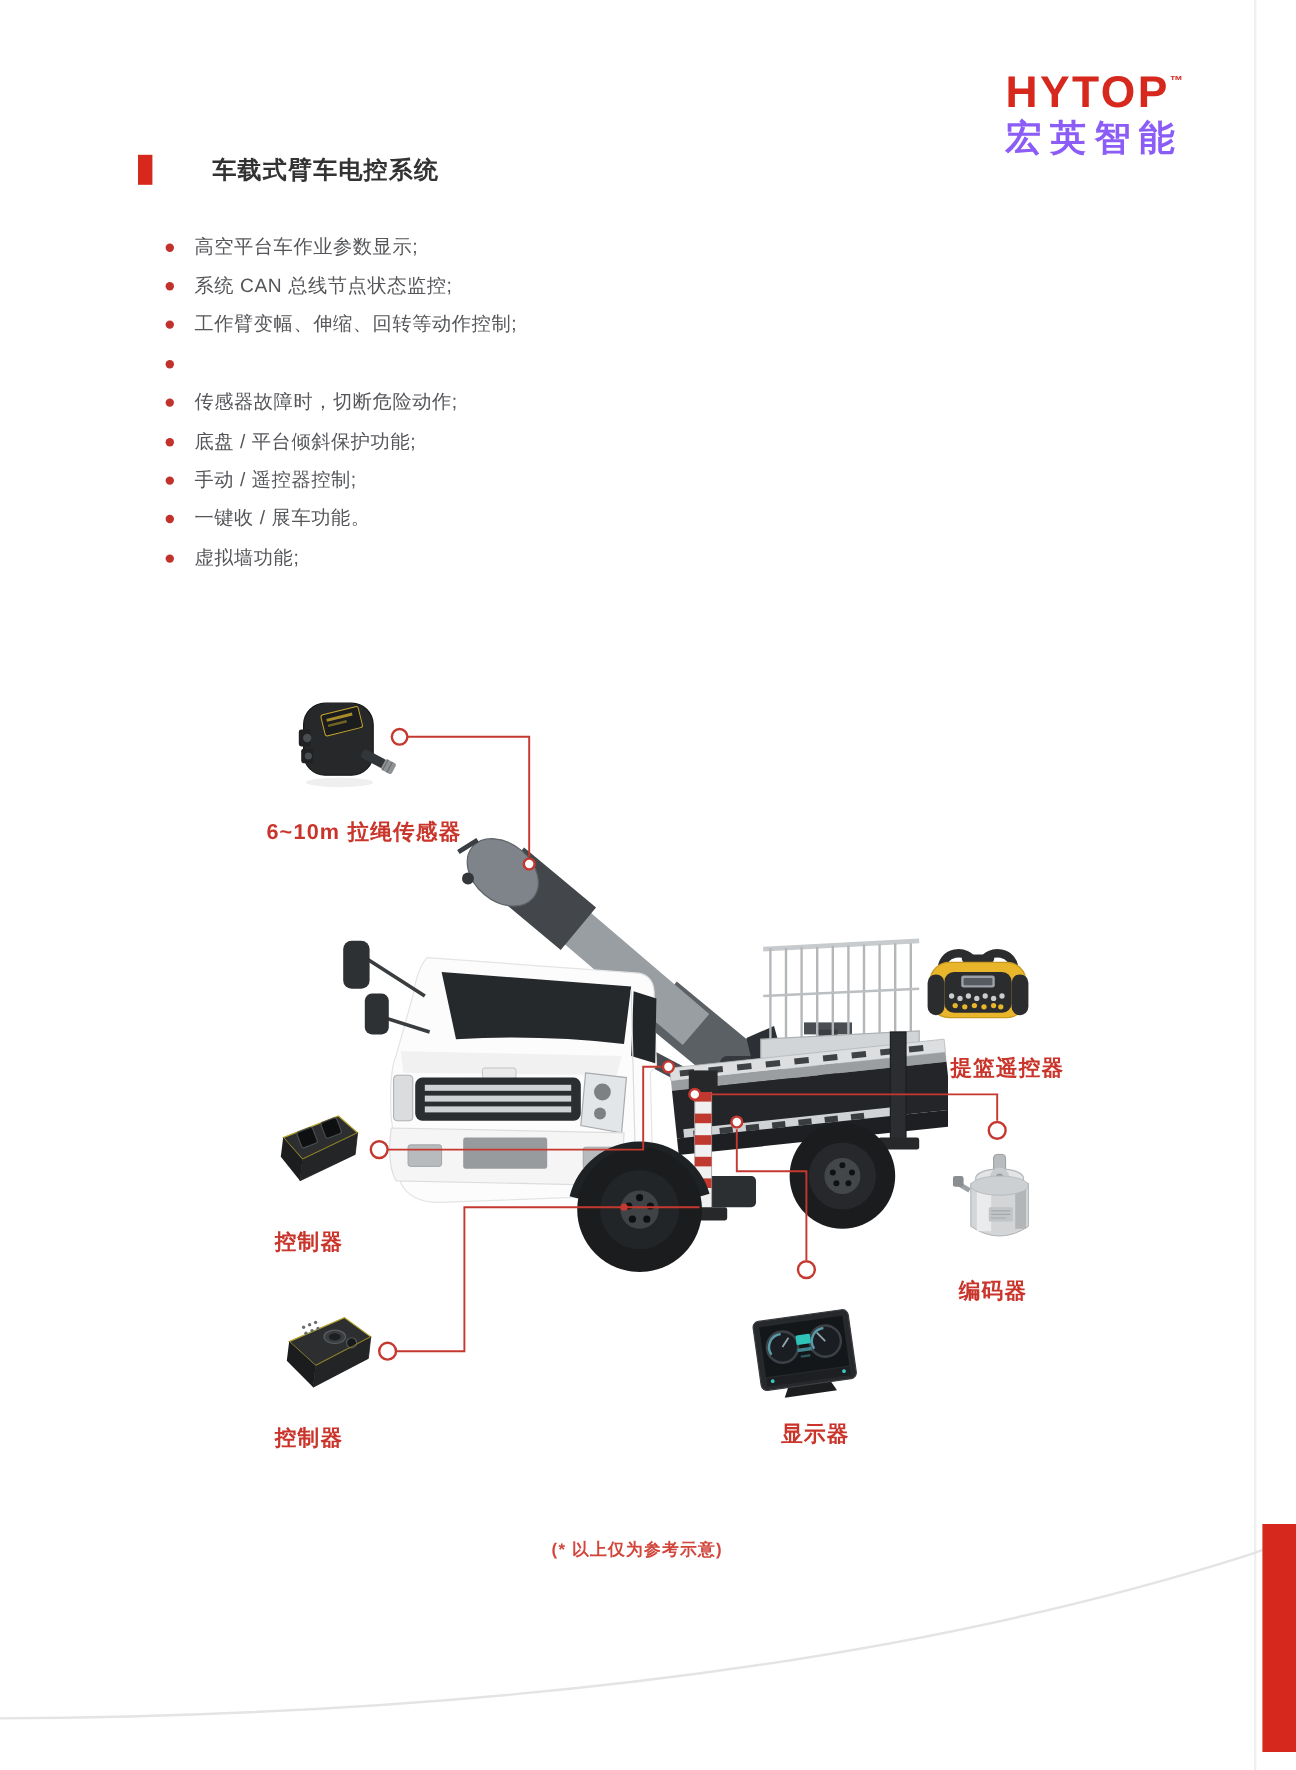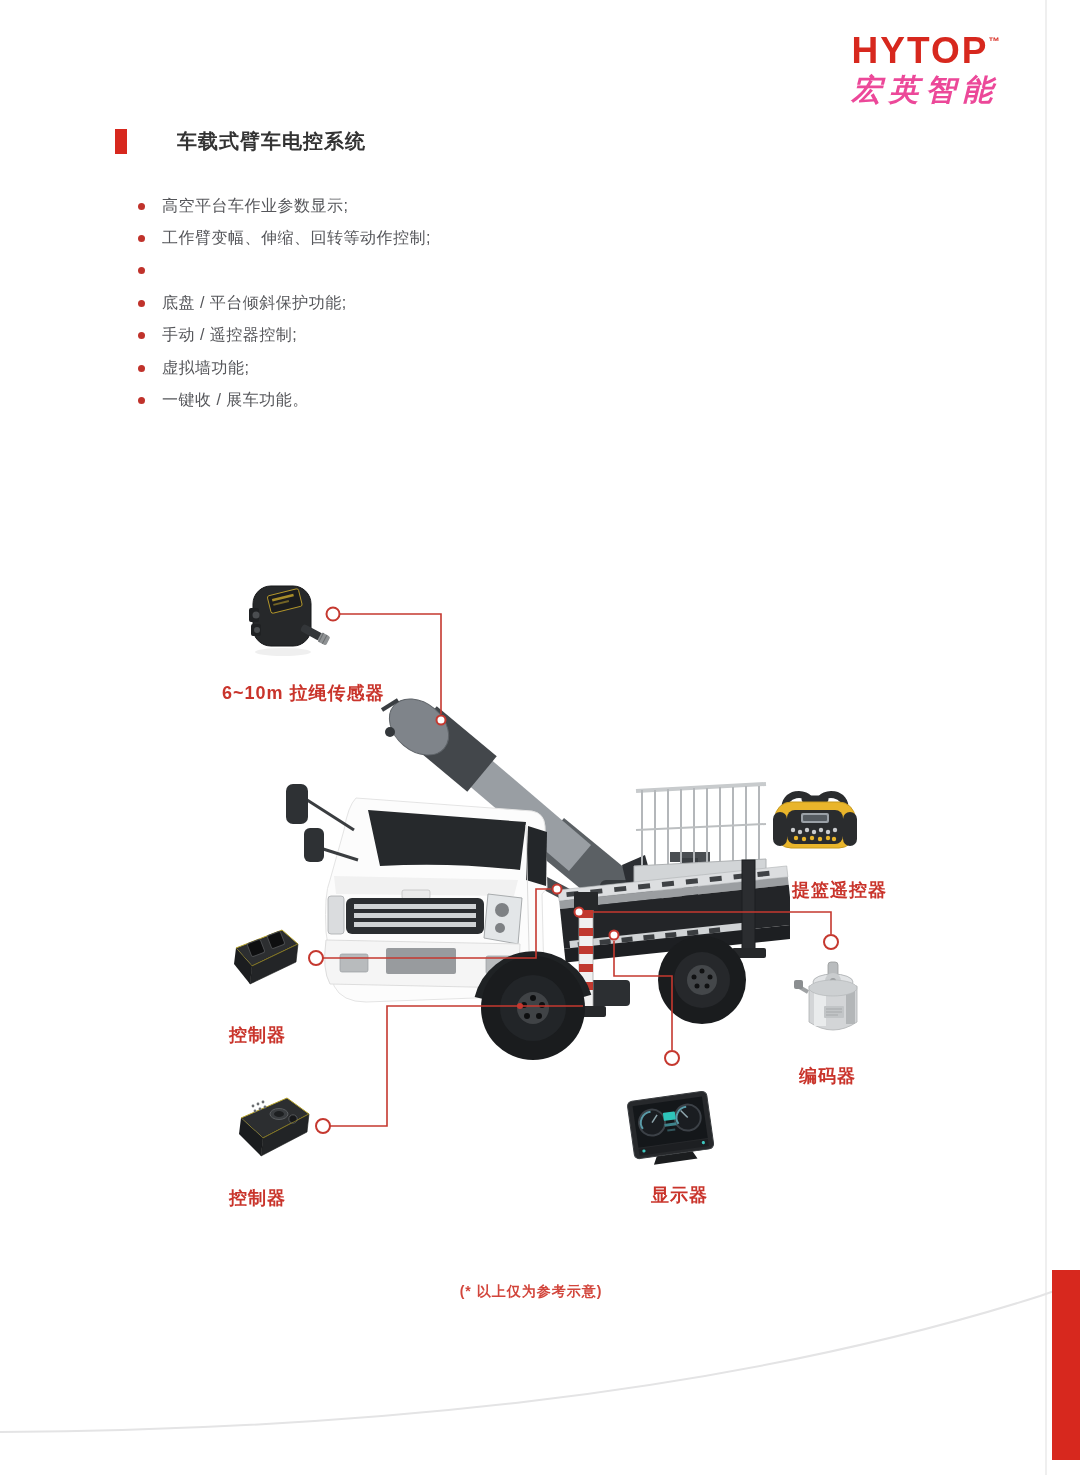--- a/index.html
+++ b/index.html
@@ -4,24 +4,24 @@
 <style>
   html,body{margin:0;padding:0;background:#ffffff;}
   #page{position:relative;width:1080px;height:1475px;background:#ffffff;overflow:hidden;
         font-family:"Liberation Sans","DejaVu Sans",sans-serif;}
   .abs{position:absolute;}
 
   
   #edge-rule{left:1045px;top:0;width:2px;height:1475px;background:#efefef;}
 
   
-  #logo{left:838px;top:32px;width:175px;text-align:center;line-height:1;}
+  #logo{left:838px;top:58px;width:175px;text-align:left;line-height:1;}
   #logo .en{font-size:37px;font-weight:800;letter-spacing:2px;color:#d7281e;}
   #logo .tm{font-size:11px;font-weight:700;color:#d7281e;vertical-align:18px;letter-spacing:0;}
-  #logo .cn{margin-top:6px;font-size:30px;font-weight:700;letter-spacing:7px;color:#ec4899;font-style:italic;}
+  #logo .cn{margin-top:6px;font-size:30px;font-weight:700;letter-spacing:7px;color:#8b5cf6;}
 
   
   #title-row{left:115px;top:128px;display:flex;align-items:center;gap:40px;}
   #title-bar{width:12px;height:25px;background:#d7281e;margin-right:10px;}
   #title-text{font-size:20px;font-weight:700;color:#333;letter-spacing:1px;}
 
   
   #features{left:138px;top:190px;list-style:none;margin:0;padding:0;}
   #features li{height:32.4px;display:flex;align-items:center;}
   #features .dot{width:7px;height:7px;border-radius:50%;background:#c0322b;margin-right:17px;flex:0 0 auto;}
@@ -72,40 +72,48 @@
     <div id="title-text">车载式臂车电控系统</div>
   </div>
 
   <ul id="features" class="abs">
     <li>
         <span class="dot"></span>
         <span class="ftx">高空平台车作业参数显示;</span>
       </li>
     <li>
         <span class="dot"></span>
+        <span class="ftx">系统 CAN 总线节点状态监控;</span>
+      </li>
+    <li>
+        <span class="dot"></span>
         <span class="ftx">工作臂变幅、伸缩、回转等动作控制;</span>
       </li>
     <li>
         <span class="dot"></span>
       </li>
     <li>
         <span class="dot"></span>
+        <span class="ftx">传感器故障时，切断危险动作;</span>
+      </li>
+    <li>
+        <span class="dot"></span>
         <span class="ftx">底盘 / 平台倾斜保护功能;</span>
       </li>
     <li>
         <span class="dot"></span>
         <span class="ftx">手动 / 遥控器控制;</span>
       </li>
     <li>
         <span class="dot"></span>
+        <span class="ftx">一键收 / 展车功能。</span>
+      </li>
+    <li>
+        <span class="dot"></span>
         <span class="ftx">虚拟墙功能;</span>
-      </li>
-    <li>
-        <span class="dot"></span>
-        <span class="ftx">一键收 / 展车功能。</span>
       </li>
   </ul>
 
   <div id="dev-rope" class="abs">
     <svg width="92" height="78" viewBox="0 0 92 78">
       <ellipse cx="40" cy="72" rx="28" ry="4" fill="#efefef"></ellipse>
       <rect x="10" y="6" width="58" height="60" rx="18" fill="#26282a" stroke="#17181a"></rect>
       <rect x="6" y="28" width="10" height="14" rx="2" fill="#1f2123"></rect>
       <rect x="8" y="44" width="10" height="12" rx="2" fill="#1f2123"></rect>
       <circle cx="13" cy="35" r="3.5" fill="#4a4d50"></circle>

